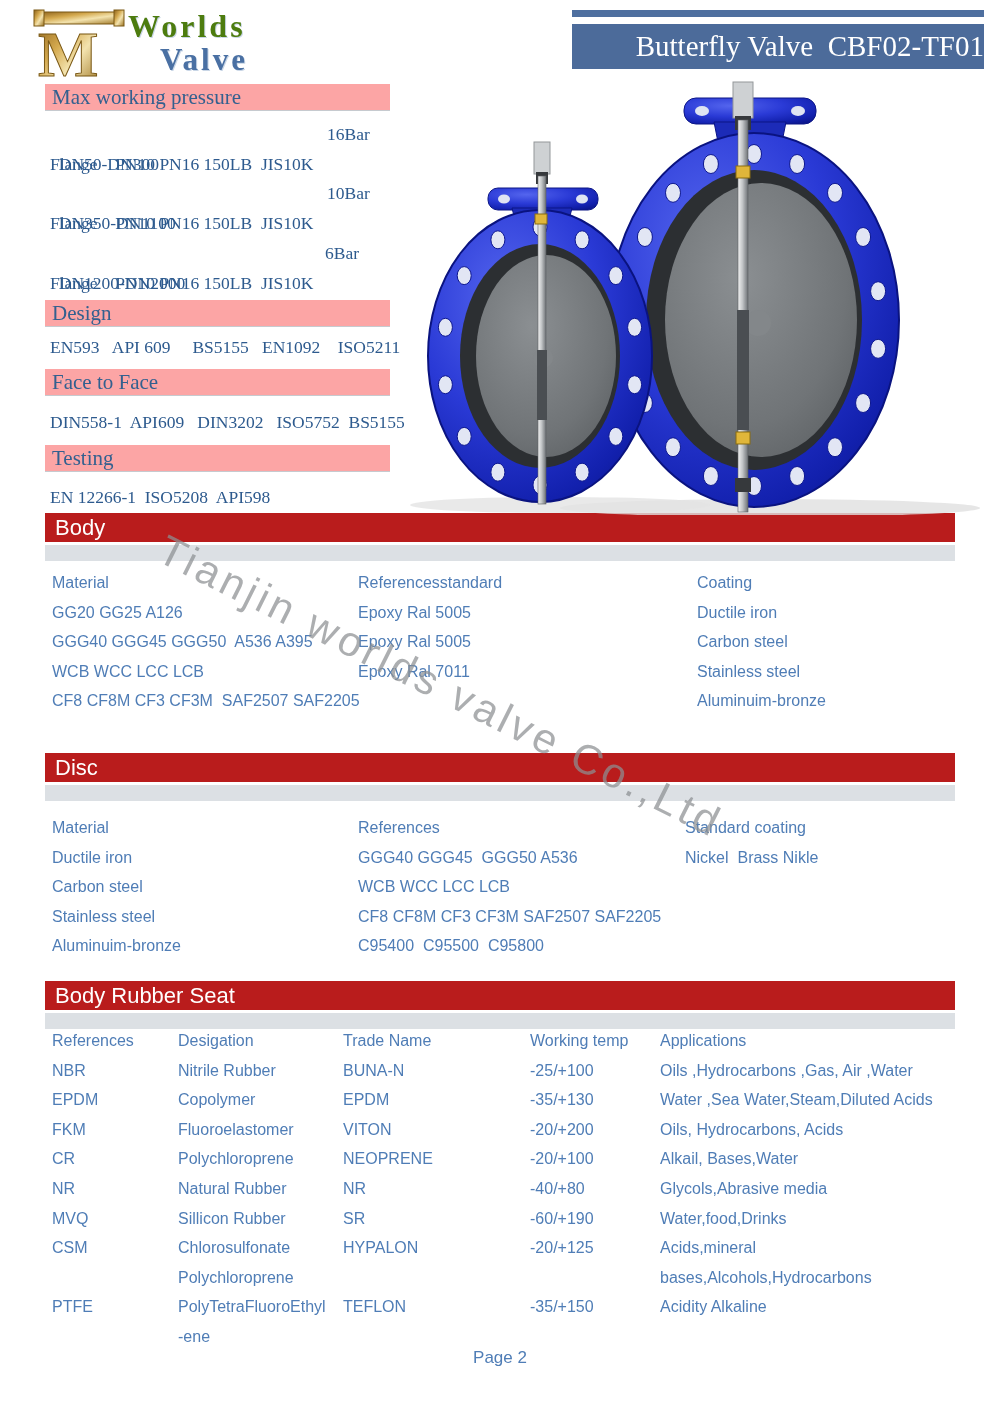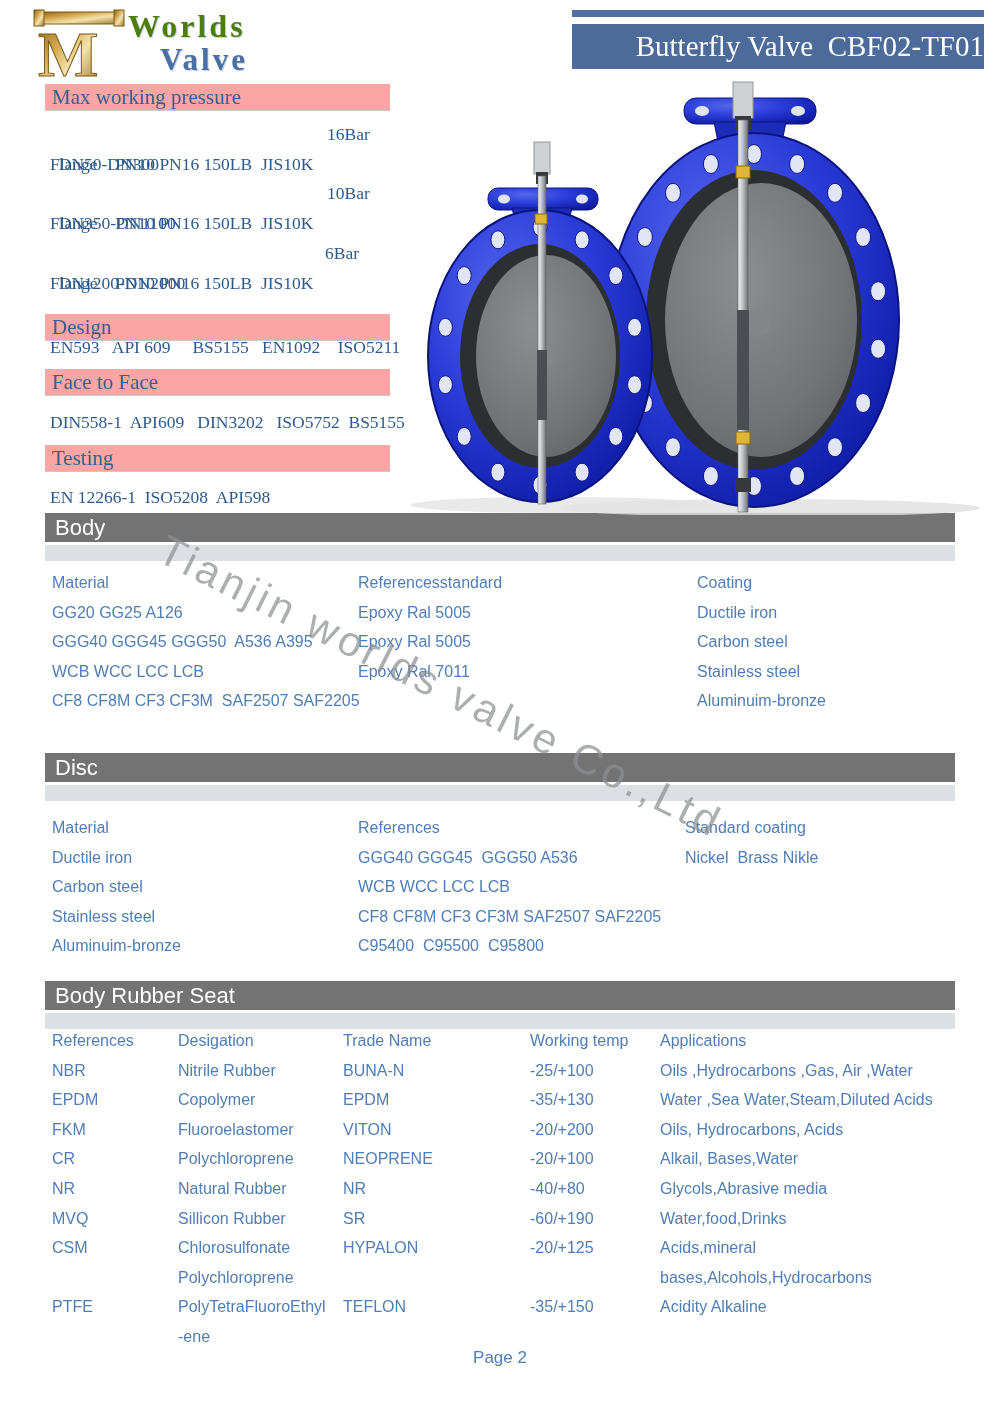--- a/index.html
+++ b/index.html
@@ -28,21 +28,21 @@
     border-bottom:1px solid #c6cacf;
   }
   .spec-line{
     left:50px;width:360px;color:#2d5a8e;font-size:17.5px;line-height:29.7px;
     white-space:pre;
   }
   .press-val{position:absolute;left:277px;top:0}
 
   
   .bar{
-    left:45px;width:910px;height:29px;background:#737373;color:#fff;
+    left:45px;width:910px;height:29px;background:#b91c1c;color:#fff;
     font-family:"Liberation Sans",sans-serif;font-size:22px;line-height:29px;
     padding-left:10px;box-sizing:border-box;
   }
   .lightbar{left:45px;width:910px;height:16px;background:#dce0e4}
 
   
   .tbl{
     left:52px;display:grid;grid-auto-rows:29.6px;
     font-family:"Liberation Sans",sans-serif;color:#4f7db6;font-size:16px;
     white-space:pre;align-items:center;width:905px;
@@ -196,21 +196,21 @@
   <span>DN350-DN1100</span>
   <span class="press-val">10Bar</span>
 </div>
 <div class="abs spec-line" style="top:209.1px">Flange    PN10 PN16 150LB  JIS10K</div>
 <div class="abs spec-line" style="top:238.8px">
   <span>DN1200-DN2000</span>
   <span class="press-val" style="left:275px">6Bar</span>
 </div>
 <div class="abs spec-line" style="top:268.5px">Flange    PN10 PN16 150LB  JIS10K</div>
 
-<div class="abs sec-h" style="top:314px">Design</div>
+<div class="abs sec-h" style="top:300px">Design</div>
 <div class="abs spec-line" style="top:333px">EN593   API 609     BS5155   EN1092    ISO5211</div>
 
 <div class="abs sec-h" style="top:369px">Face to Face</div>
 <div class="abs spec-line" style="top:408px">DIN558-1  API609   DIN3202   ISO5752  BS5155</div>
 
 <div class="abs sec-h" style="top:445px">Testing</div>
 <div class="abs spec-line" style="top:483px">EN 12266-1  ISO5208  API598</div>
 
 <div class="abs bar" style="top:513px">Body</div>
 <div class="abs lightbar" style="top:545px"></div>

